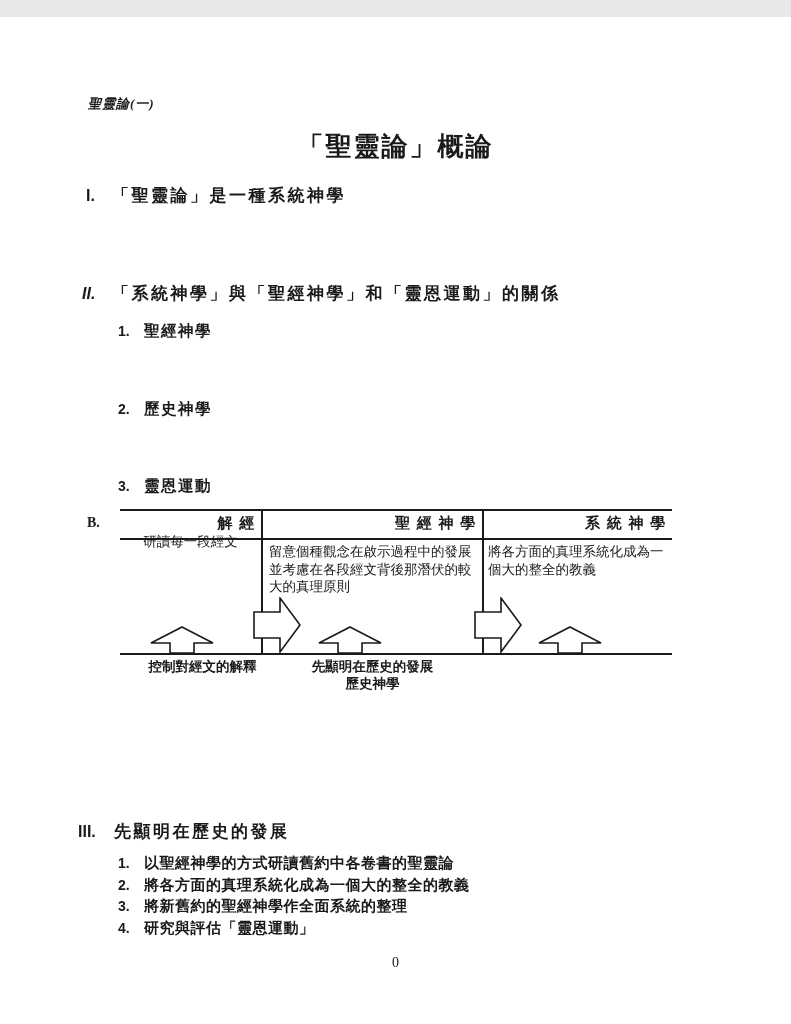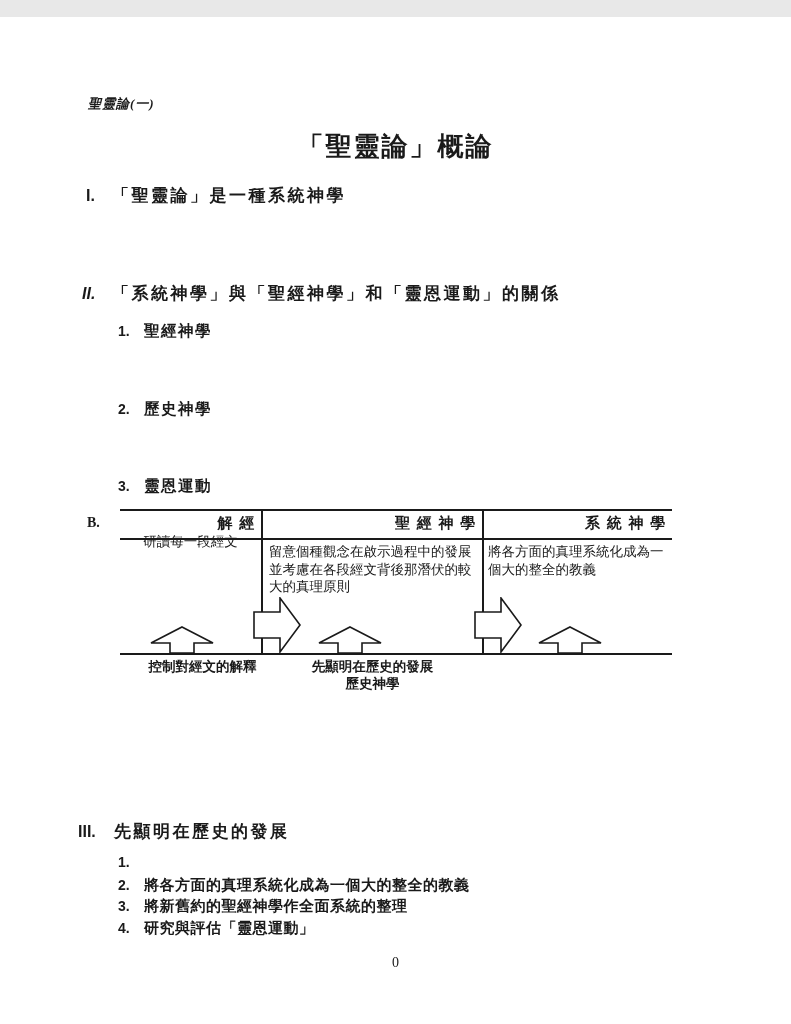--- a/index.html
+++ b/index.html
@@ -142,20 +142,21 @@
   </div>
 
   <div class="abs sec" id="sec3">
     <span class="rn">III.</span>
     <span class="sh">先顯明在歷史的發展</span>
   </div>
 
   <div class="abs list3">
     <div class="item">
       <span class="inum">1.</span>
+      <span class="itext">以聖經神學的方式研讀舊約中各卷書的聖靈論</span>
     </div>
     <div class="item">
       <span class="inum">2.</span>
       <span class="itext">將各方面的真理系統化成為一個大的整全的教義</span>
     </div>
     <div class="item">
       <span class="inum">3.</span>
       <span class="itext">將新舊約的聖經神學作全面系統的整理</span>
     </div>
     <div class="item">

